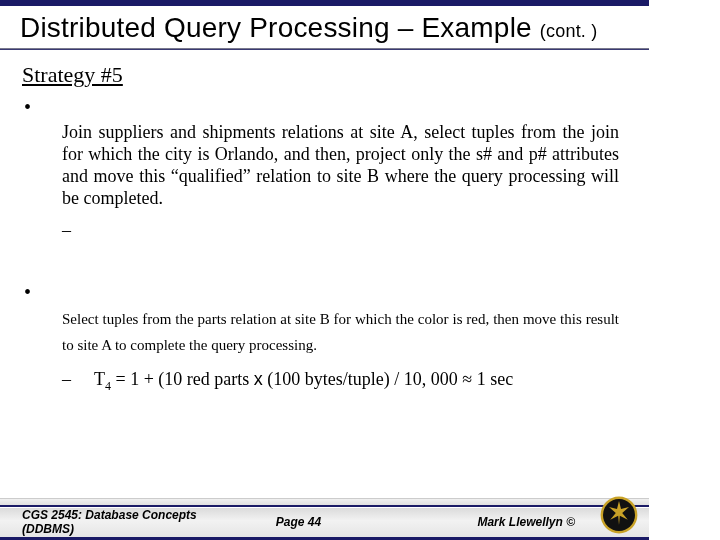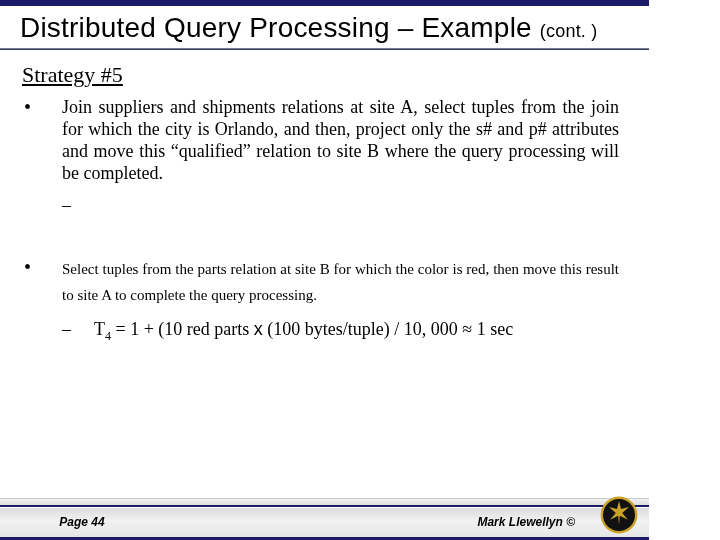--- a/index.html
+++ b/index.html
@@ -55,20 +55,21 @@
     font-size: 20px;
     line-height: 22px;
     text-align: left;
     padding-left: 2px;
   }
   .bulletrow .txt {
     flex: 1;
     font-size: 18px;
     line-height: 22px;
     text-align: justify;
+    margin-top: 25px;
   }
   .bulletrow.big .txt {
     font-size: 15px;
     line-height: 26px;
   }
   .subrow {
     display: flex;
     margin: 6px 0 10px 0;
   }
   .subrow .dash {
@@ -173,20 +174,21 @@
       <div class="txt">
         <span>T</span><sub>4</sub><span> = 1 + (10 red parts </span><span class="x">x</span><span> (100 bytes/tuple) / 10, 000 ≈ 1 sec</span>
       </div>
     </div>
 
   </div>
 
   <div class="footerwrap">
     <div class="footerprebar"></div>
     <div class="footerbar">
+      <div class="left">CGS 2545: Database Concepts  (DDBMS)</div>
       <div class="mid">Page 44</div>
       <div class="right">Mark Llewellyn ©</div>
       <div class="logo">
         <svg viewBox="0 0 100 100">
           <circle cx="50" cy="50" r="46" fill="#c9a227"></circle>
           <circle cx="50" cy="50" r="40" fill="#111"></circle>
           <g fill="#c9a227">
             <path d="M50 15 L55 35 L75 30 L58 45 L72 62 L52 52 L50 75 L48 52 L28 62 L42 45 L25 30 L45 35 Z"></path>
           </g>
         </svg>

